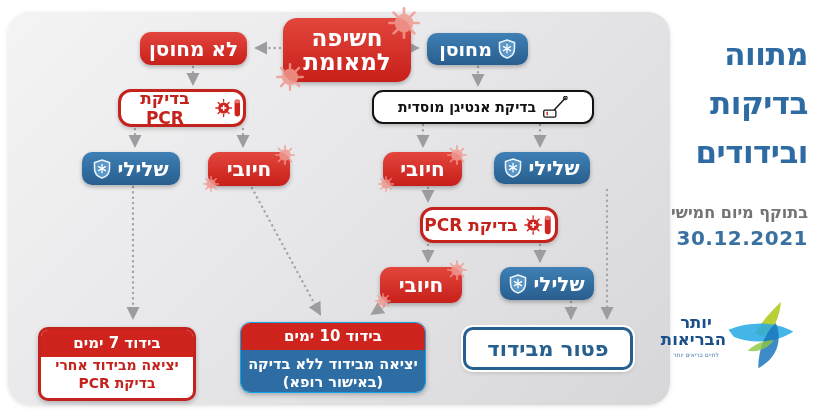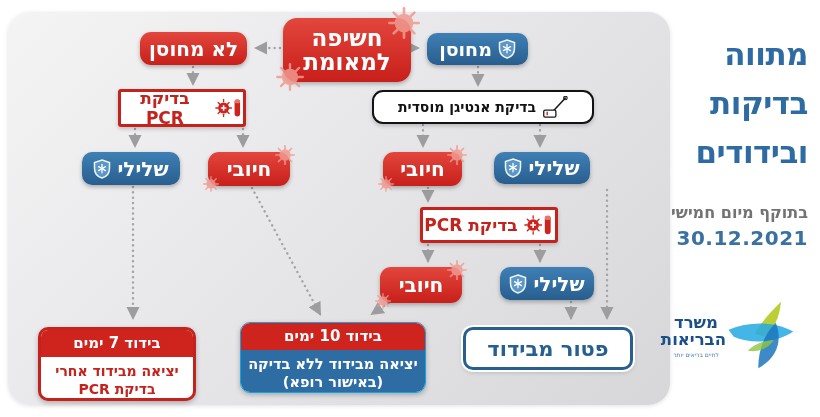--- a/index.html
+++ b/index.html
@@ -26,21 +26,21 @@
     color:#fff; border-radius:11px;
     box-shadow:0 2px 4px rgba(0,0,0,.28);
   }
   .node-blue {
     background:linear-gradient(180deg,#3f80b5 0%,#285e8e 100%);
     color:#fff; border-radius:10px;
     box-shadow:0 2px 4px rgba(0,0,0,.28);
     gap:6px;
   }
   .node-white-red {
-    background:#fff; border:3px solid #c4221d; border-radius:3px;
+    background:#fff; border:3px solid #c4221d; border-radius:13px;
     color:#c4221d; box-shadow:0 2px 4px rgba(0,0,0,.2); gap:6px;
   }
   .node-white-black {
     background:#fff; border:2.5px solid #121212; border-radius:11px;
     color:#121212; box-shadow:0 2px 4px rgba(0,0,0,.2); gap:6px;
   }
   .splat { position:absolute; color:#f09a90; opacity:.85; pointer-events:none; }
   .node-label { position:relative; z-index:2; }
 
   .exposure  { left:283px; top:18px;  width:128px; height:64px; font-size:23px; line-height:1.05; border-radius:14px; }
@@ -53,21 +53,21 @@
   .pos2      { left:383px; top:152px; width:79px;  height:34px; font-size:20px; }
   .neg2      { left:494px; top:152px; width:96px;  height:32px; font-size:20px; }
   .pcr2      { left:420px; top:207px; width:138px; height:36px; font-size:17px; }
   .pos3      { left:380px; top:267px; width:82px;  height:36px; font-size:20px; }
   .neg3      { left:500px; top:267px; width:94px;  height:33px; font-size:20px; }
 
   .outcome { position:absolute; border-radius:10px; overflow:hidden; direction:rtl;
              text-align:center; font-weight:bold; box-shadow:0 2px 5px rgba(0,0,0,.25); }
   .iso7 { left:38px; top:327px; width:158px; height:74px; border:3px solid #c4221d; background:#fff; }
   .iso7 .head { background:#cf231e; color:#fff; font-size:15px; padding:4px 2px 5px; }
-  .iso7 .body { color:#c4221d; font-size:14px; line-height:1.25; padding:6px 4px; }
+  .iso7 .body { color:#c4221d; font-size:14px; line-height:1.25; padding:0 4px; }
   .iso10 { left:240px; top:322px; width:186px; height:71px; border:1px solid #0ea5e9; }
   .iso10 .head { background:#cf231e; color:#fff; font-size:15px; padding:4px 2px 5px; }
   .iso10 .body { background:#2e6da4; color:#fff; font-size:14.5px; line-height:1.25; padding:5px 4px 7px; }
   .exempt { left:463px; top:327px; width:170px; height:43px; border:3px solid #27608f;
             background:#fff; color:#27608f; font-size:21px;
             display:flex; align-items:center; justify-content:center;
             box-shadow:0 0 0 2px #fff,0 2px 5px rgba(0,0,0,.22); }
 
   
   .sidebar { position:absolute; left:664px; top:0; width:150px; height:417px; direction:rtl; }
@@ -281,18 +281,18 @@
     <div class="sb-sub">בתוקף מיום חמישי</div>
     <div class="sb-date">30.12.2021</div>
 
     <div class="logo">
       <svg class="logo-star" viewBox="0 0 80 80">
         <path d="M34 38 C 44 22, 54 12, 64 2 C 62 22, 56 32, 44 42 Z" fill="#b9cf35"></path>
         <path d="M4 34 C 28 24, 56 24, 78 36 C 58 50, 28 50, 10 42 Z" fill="#29abe2" opacity="0.88"></path>
         <path d="M38 78 C 38 58, 44 40, 58 26 C 66 46, 60 66, 38 78 Z" fill="#1b75bc" opacity="0.85"></path>
         <path d="M26 58 C 34 50, 44 46, 56 46 C 48 56, 38 60, 26 58 Z" fill="#8cc63f" opacity="0.8"></path>
       </svg>
-      <div class="logo-text">משרד הבריאות</div>
+      <div class="logo-text">יותר הבריאות</div>
       <div class="logo-tag">לחיים בריאים יותר</div>
     </div>
   </div>
 
 </div>
 
 </body></html>

